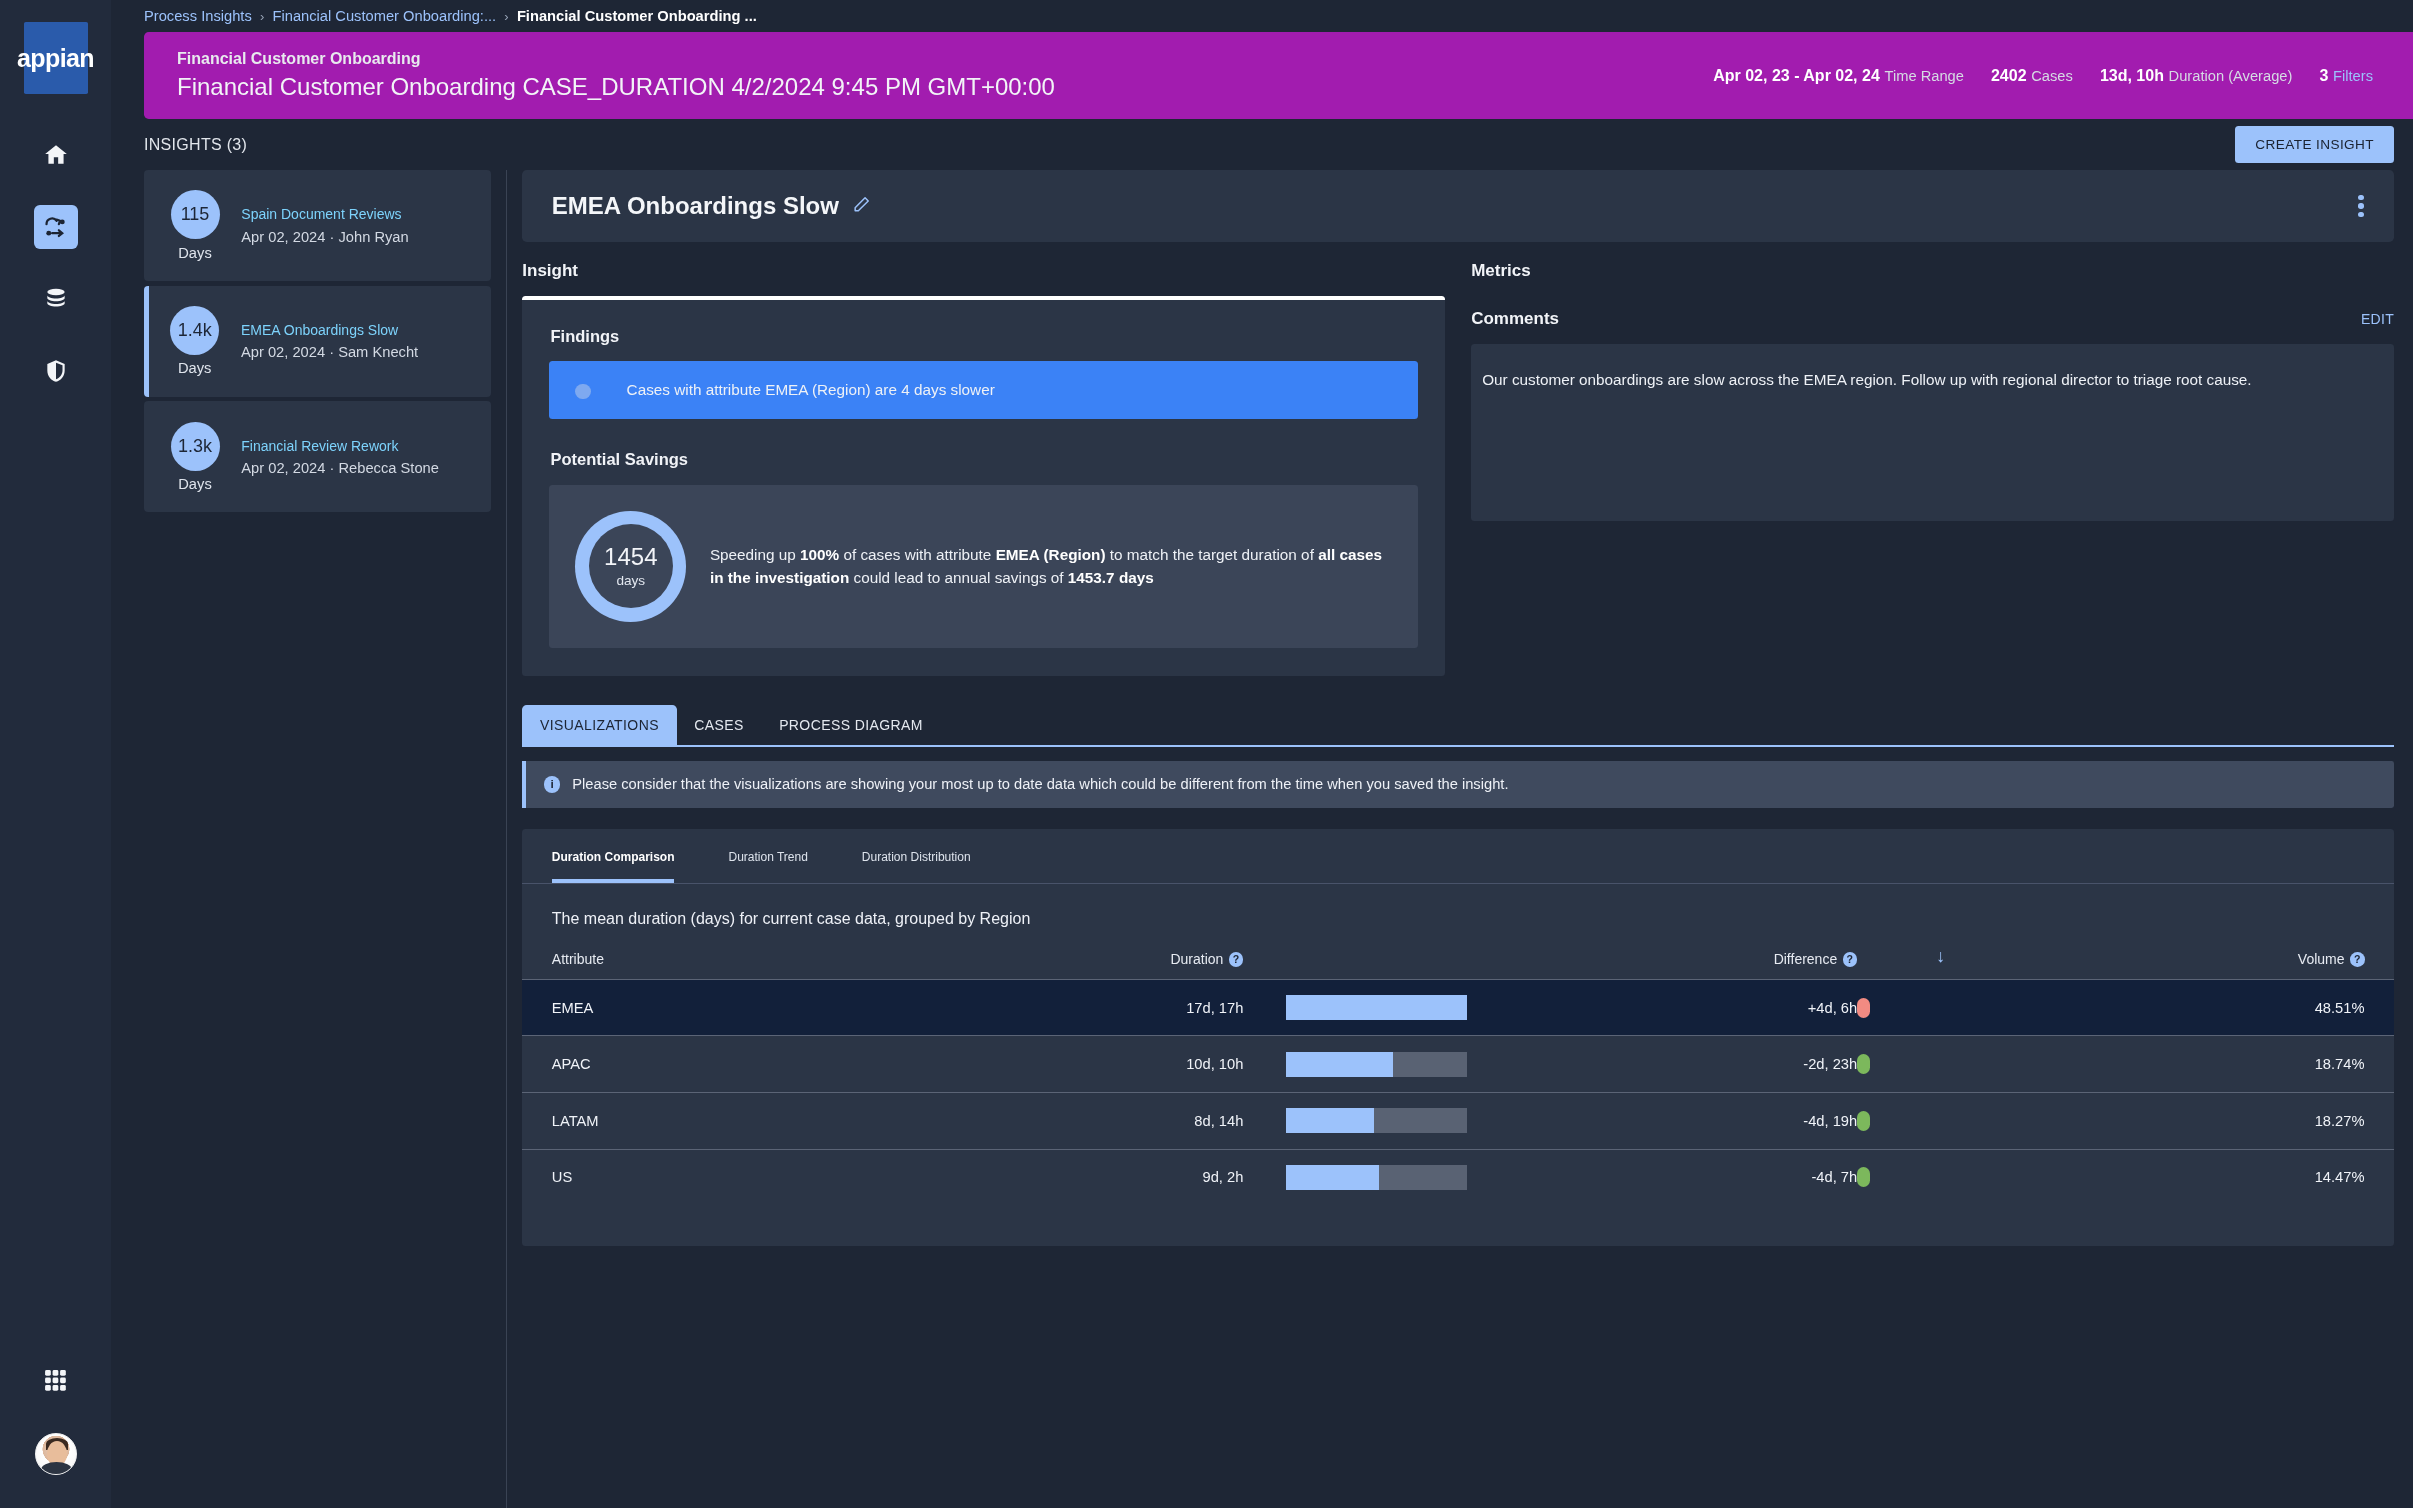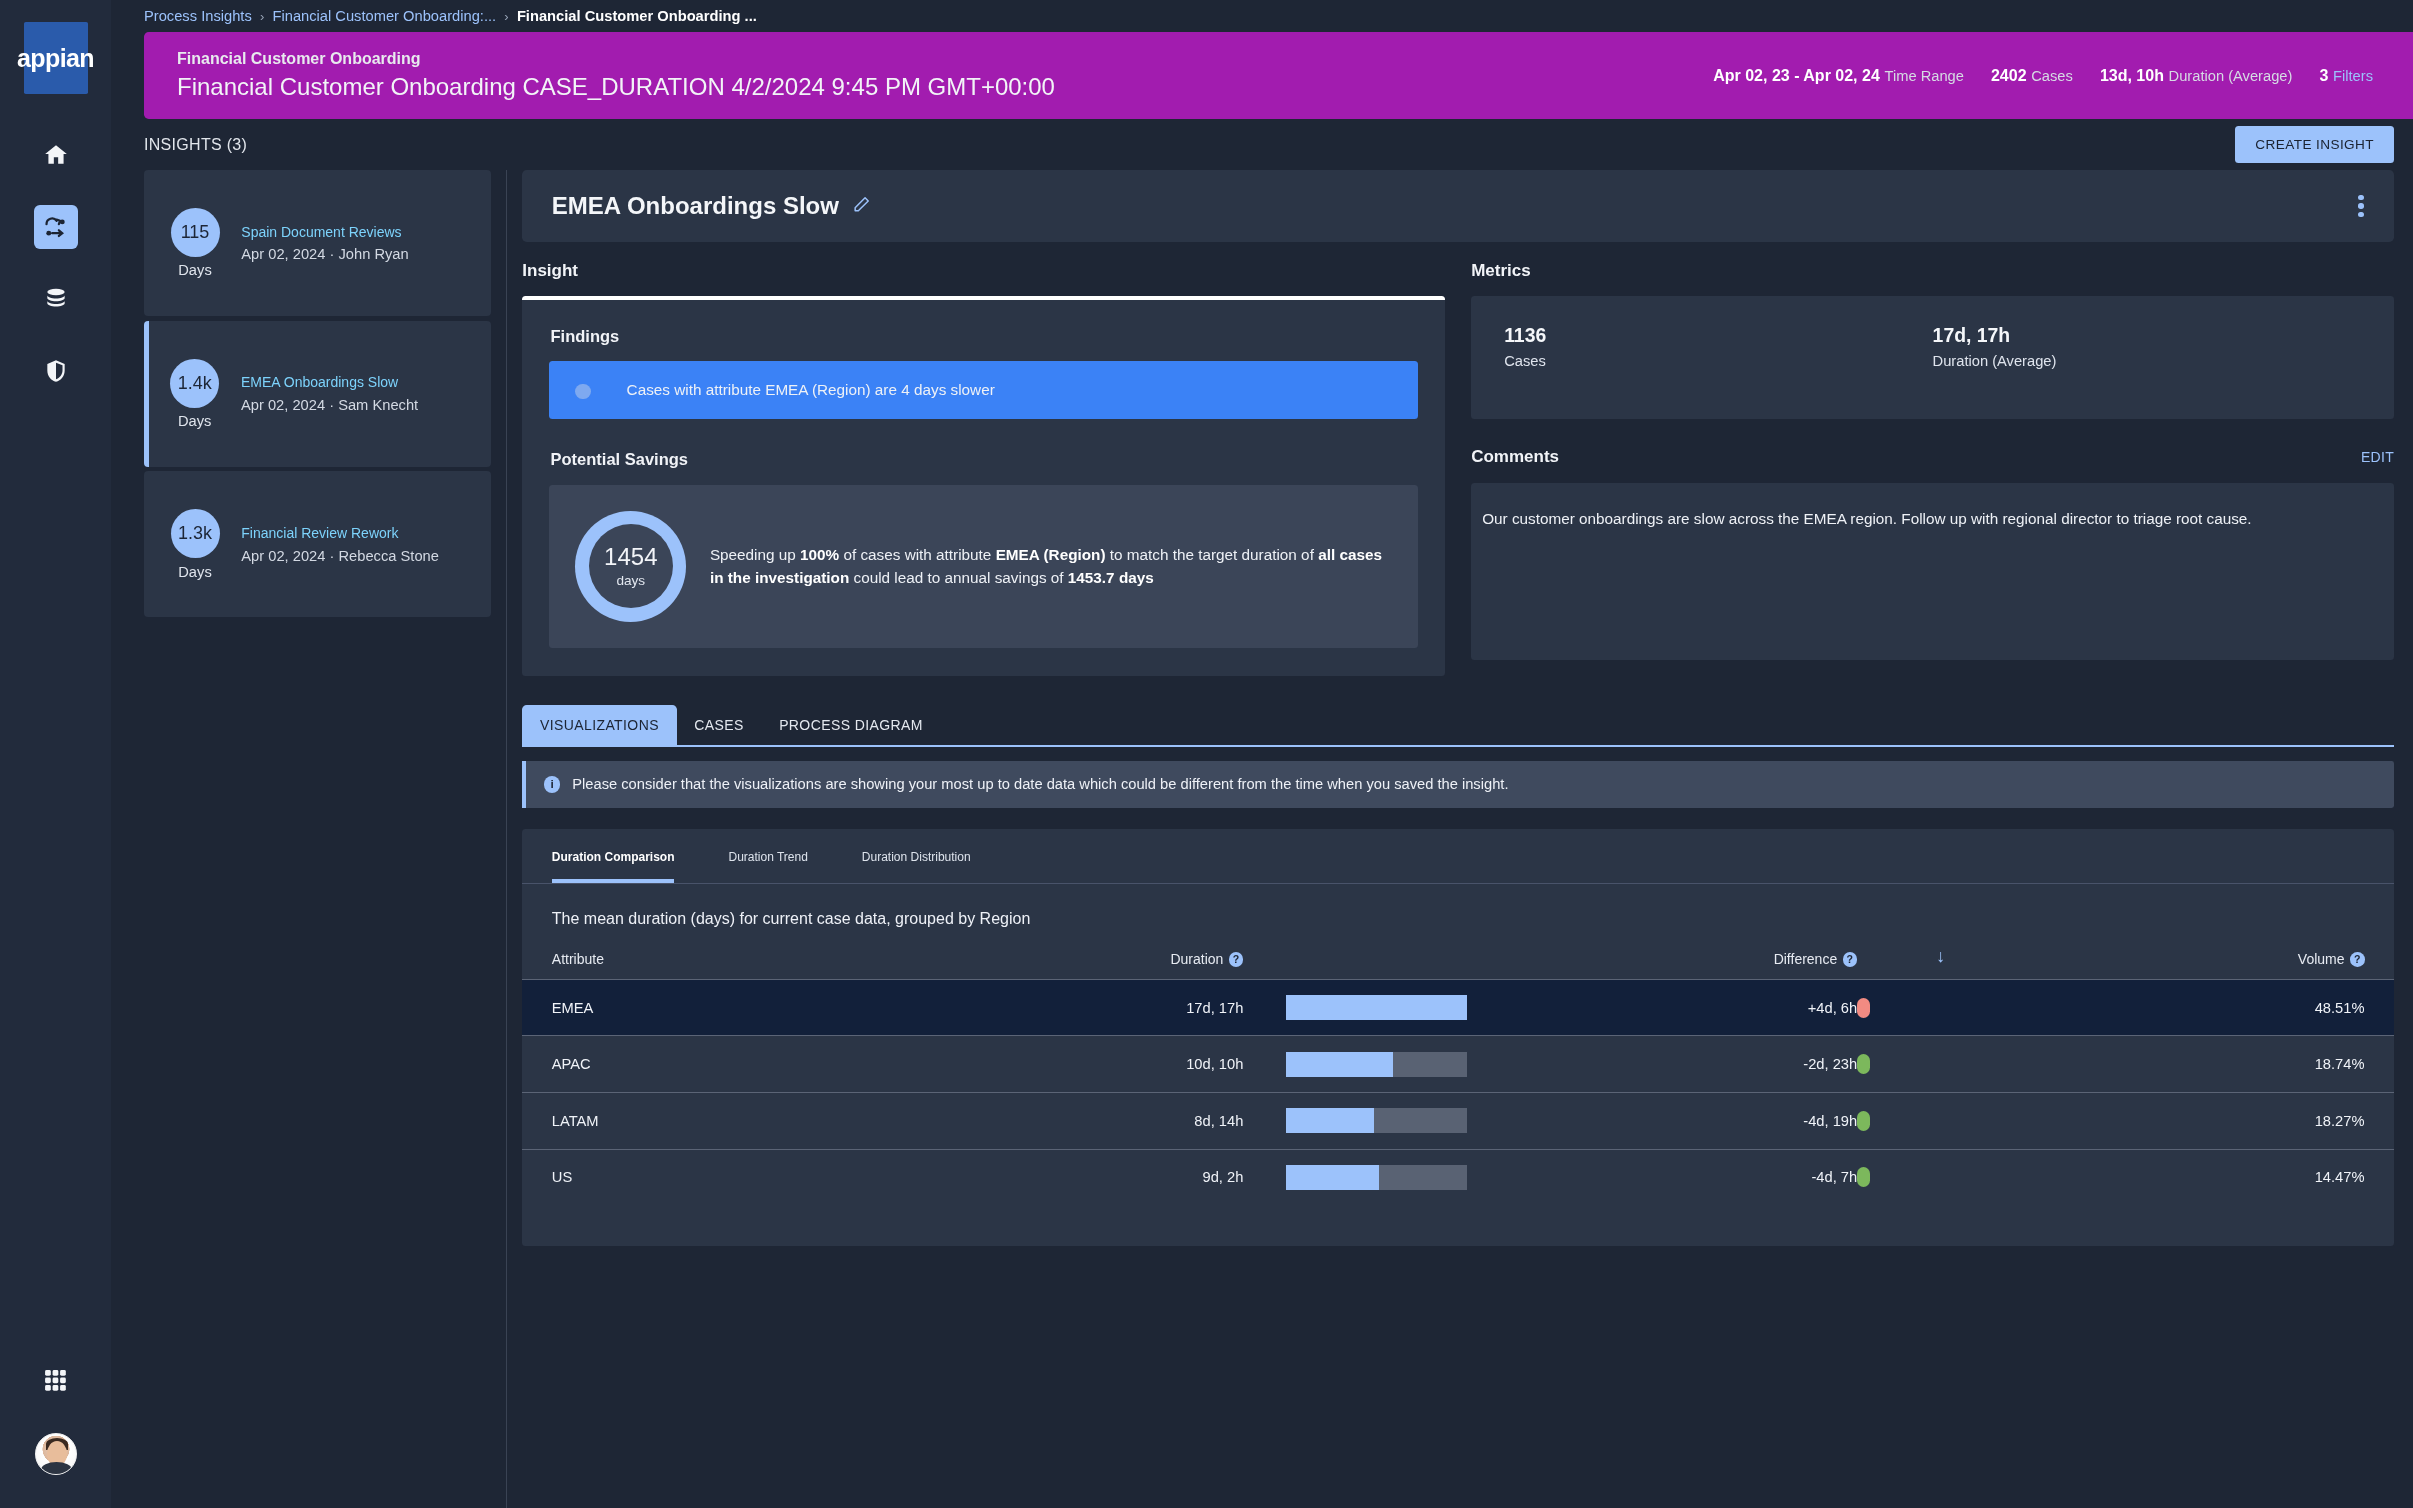--- a/index.html
+++ b/index.html
@@ -99,21 +99,21 @@
   }
 
   
   .body-split { display: flex; flex: 1; min-height: 0; padding-left: 33px; }
 
   
   .insight-list { width: 362px; flex: 0 0 362px; display: flex; flex-direction: column; gap: 4.7px; padding-right: 15.3px; }
   .insight-card {
     background: #2b3546; border-radius: 4.1px;
     display: flex; align-items: center; gap: 15.3px;
-    padding: 15.3px 15.3px 15.3px 20px; height: 146px; position: relative;
+    padding: 15.3px 15.3px 15.3px 20px; height: 111px; position: relative;
   }
   .insight-card.selected { border-left: 5.3px solid #9cc2fb; padding-left: 14.7px; }
   .icircle-wrap { display: flex; flex-direction: column; align-items: center; width: 62px; flex: 0 0 62px; }
   .icircle {
     width: 49px; height: 49px; border-radius: 50%;
     background: #9cc2fb; color: #1d2636;
     display: flex; align-items: center; justify-content: center;
     font-size: 18px;
   }
   .icircle-lbl { margin-top: 5.3px; font-size: 14.7px; color: #dfe4ec; }
@@ -403,30 +403,20 @@
                     <div class="donut-lbl">days</div>
                   </div>
                 </div>
                 <div class="savings-text" id="savings-desc"><span>Speeding up </span><b>100%</b><span> of cases with attribute </span><b>EMEA (Region)</b><span> to match the target duration of </span><b>all cases in the investigation</b><span> could lead to annual savings of </span><b>1453.7 days</b></div>
               </div>
             </div>
           </div>
 
           <div class="panel-right">
             <div class="sec-title">Metrics</div>
-            <div class="card-dark metrics-box">
-              <div class="metric">
-                <div class="metric-val">1136</div>
-                <div class="metric-lbl">Cases</div>
-              </div>
-              <div class="metric">
-                <div class="metric-val">17d, 17h</div>
-                <div class="metric-lbl">Duration (Average)</div>
-              </div>
-            </div>
             <div class="sec-head-row" style="margin-top:28px">
               <div class="sec-title" style="margin:0">Comments</div>
               <div class="edit-link">EDIT</div>
             </div>
             <div class="card-dark comments-box">
               <div class="comments-text">Our customer onboardings are slow across the EMEA region. Follow up with regional director to triage root cause.</div>
             </div>
           </div>
 
         </div>

